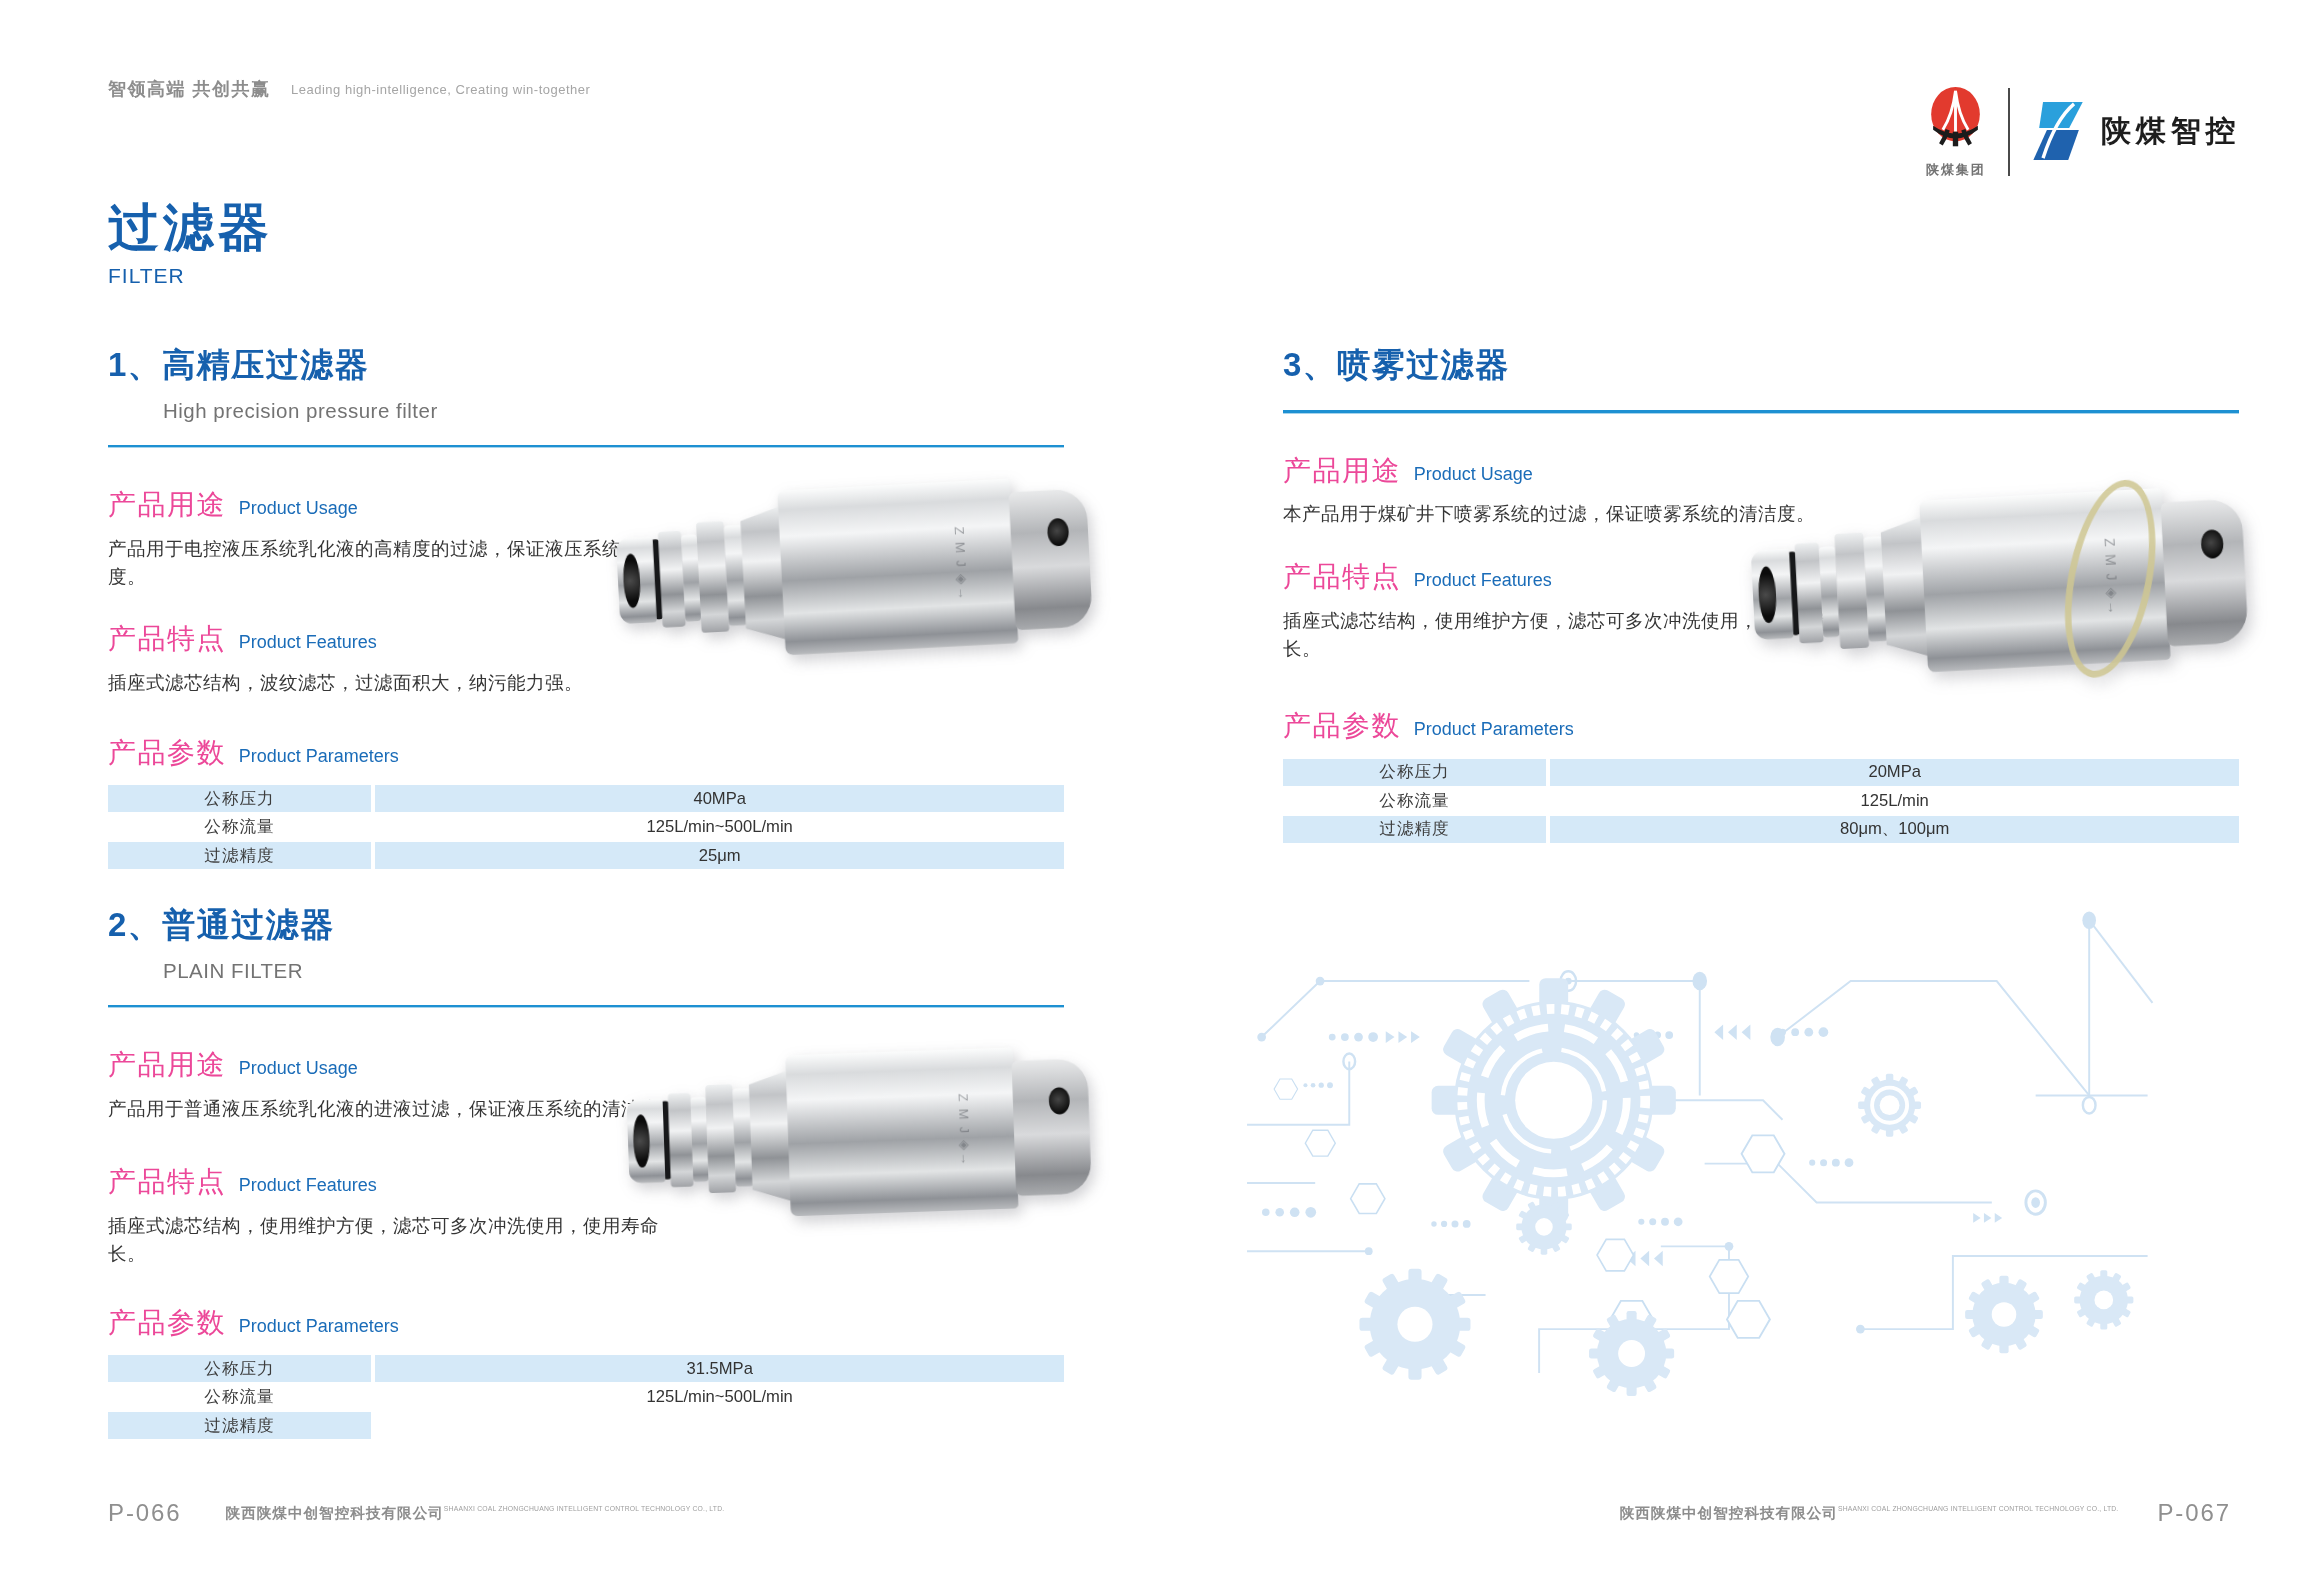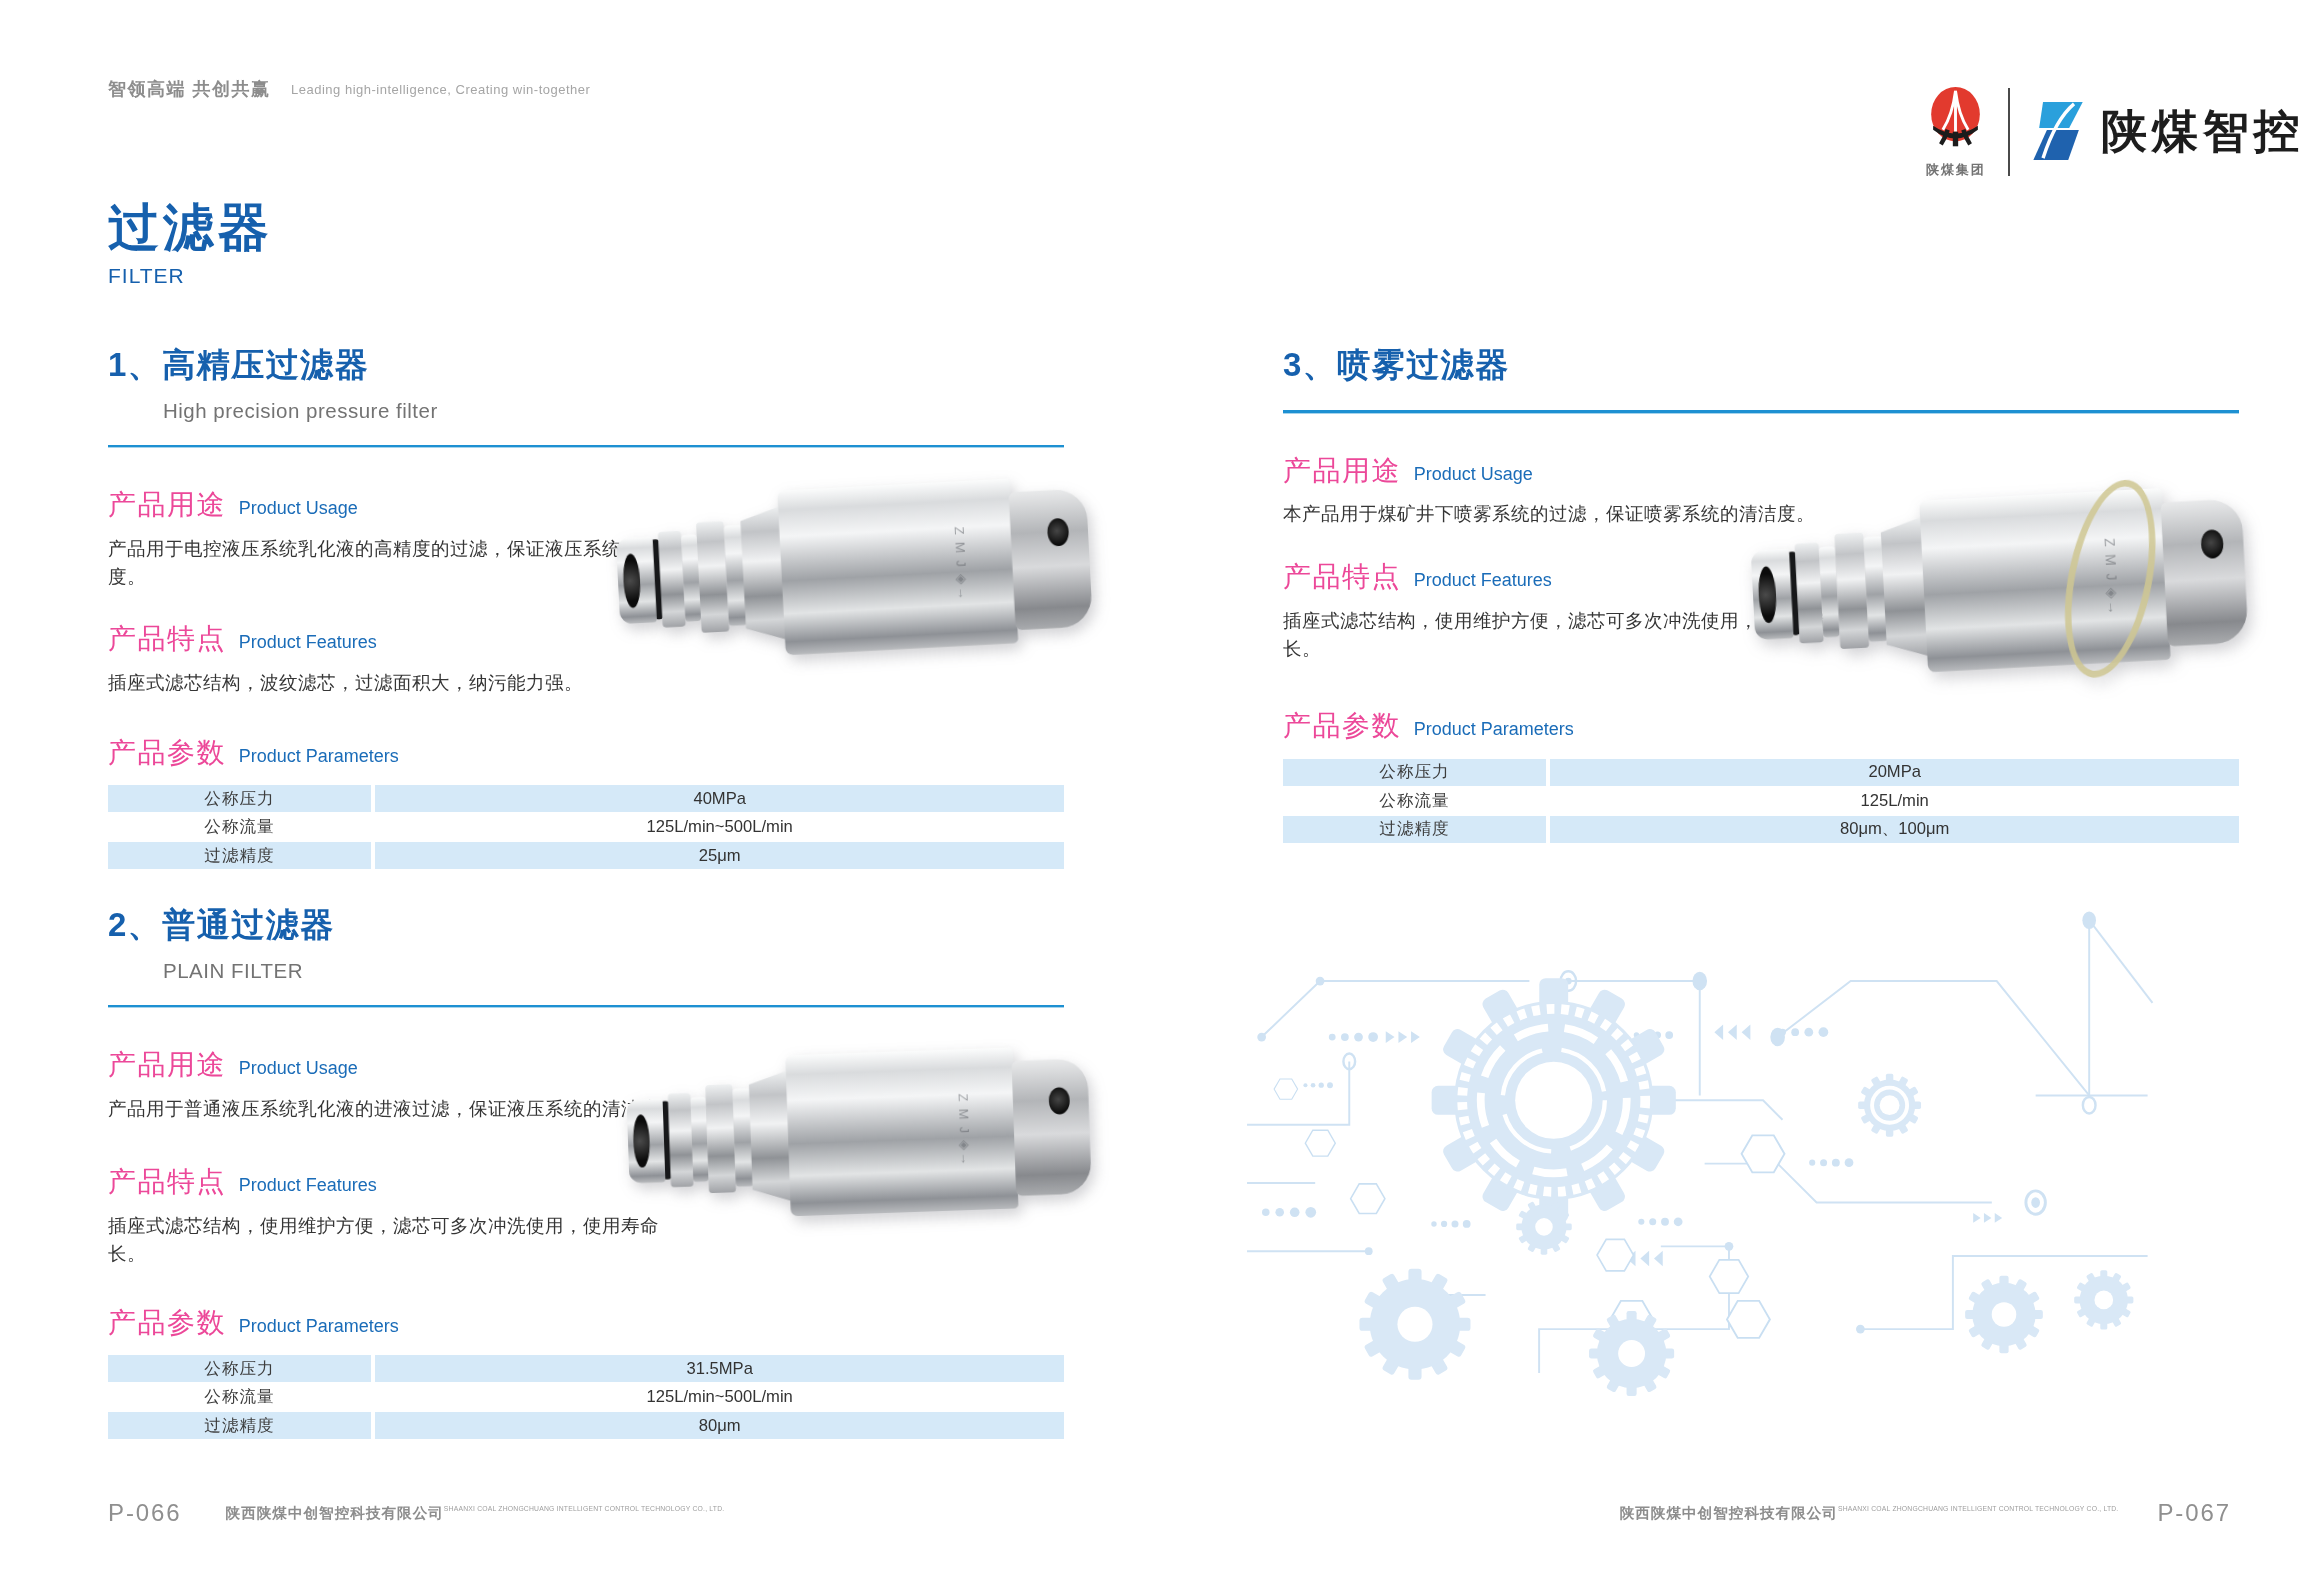--- a/index.html
+++ b/index.html
@@ -9,21 +9,21 @@
 
   
   .slogan-row{display:flex;align-items:center;}
   .slogan-zh{font-size:18px;font-weight:bold;color:#8d8d8d;letter-spacing:1.5px;}
   .slogan-en{font-size:13px;color:#a5a5a5;margin-left:20.5px;letter-spacing:0.5px;}
 
   .logo-row{display:flex;align-items:center;}
   .logo-block{display:flex;flex-direction:column;align-items:center;}
   .logo-cap{font-size:13px;font-weight:bold;color:#737373;letter-spacing:1.9px;margin-top:3.9px;}
   .logo-sep{width:1.9px;height:88px;background:#4a4a4a;margin:0 22.4px;}
-  .brand-name{font-size:46px;font-weight:bold;color:#1d1d1d;letter-spacing:4.9px;margin-left:13.6px;}
+  .brand-name{font-size:30px;font-weight:bold;color:#1d1d1d;letter-spacing:4.9px;margin-left:13.6px;}
 
   
   .main-title{font-size:51px;font-weight:bold;color:#1660ad;letter-spacing:3.9px;line-height:1.05;}
   .main-sub{font-size:21px;color:#1660ad;margin-top:9.7px;letter-spacing:1px;}
 
   
   .section{width:956px;}
   .sec-title{font-size:33px;font-weight:bold;color:#1660ad;letter-spacing:1.5px;}
   .sec-sub{font-size:20.5px;color:#737373;margin-left:55px;margin-top:10.7px;letter-spacing:0.5px;}
   .divider{height:2.4px;background:#1d90d2;border-bottom:1.5px solid #a6d4ec;margin-top:22.4px;}
@@ -312,21 +312,20 @@
     <div class="prow odd">
       <div class="pl">公称压力</div>
       <div class="pv">31.5MPa</div>
     </div>
     <div class="prow even">
       <div class="pl">公称流量</div>
       <div class="pv">125L/min~500L/min</div>
     </div>
     <div class="prow odd">
       <div class="pl">过滤精度</div>
-      <div class="pv">80μm</div>
     </div>
   </div>
 </div>
 
 <div class="abs section" style="left:1283px;top:343px;">
   <div style="display:flex;align-items:baseline;">
     <span class="sec-title">3、</span>
       <span class="sec-title">喷雾过滤器</span>
   </div>
   <div class="divider"></div>

